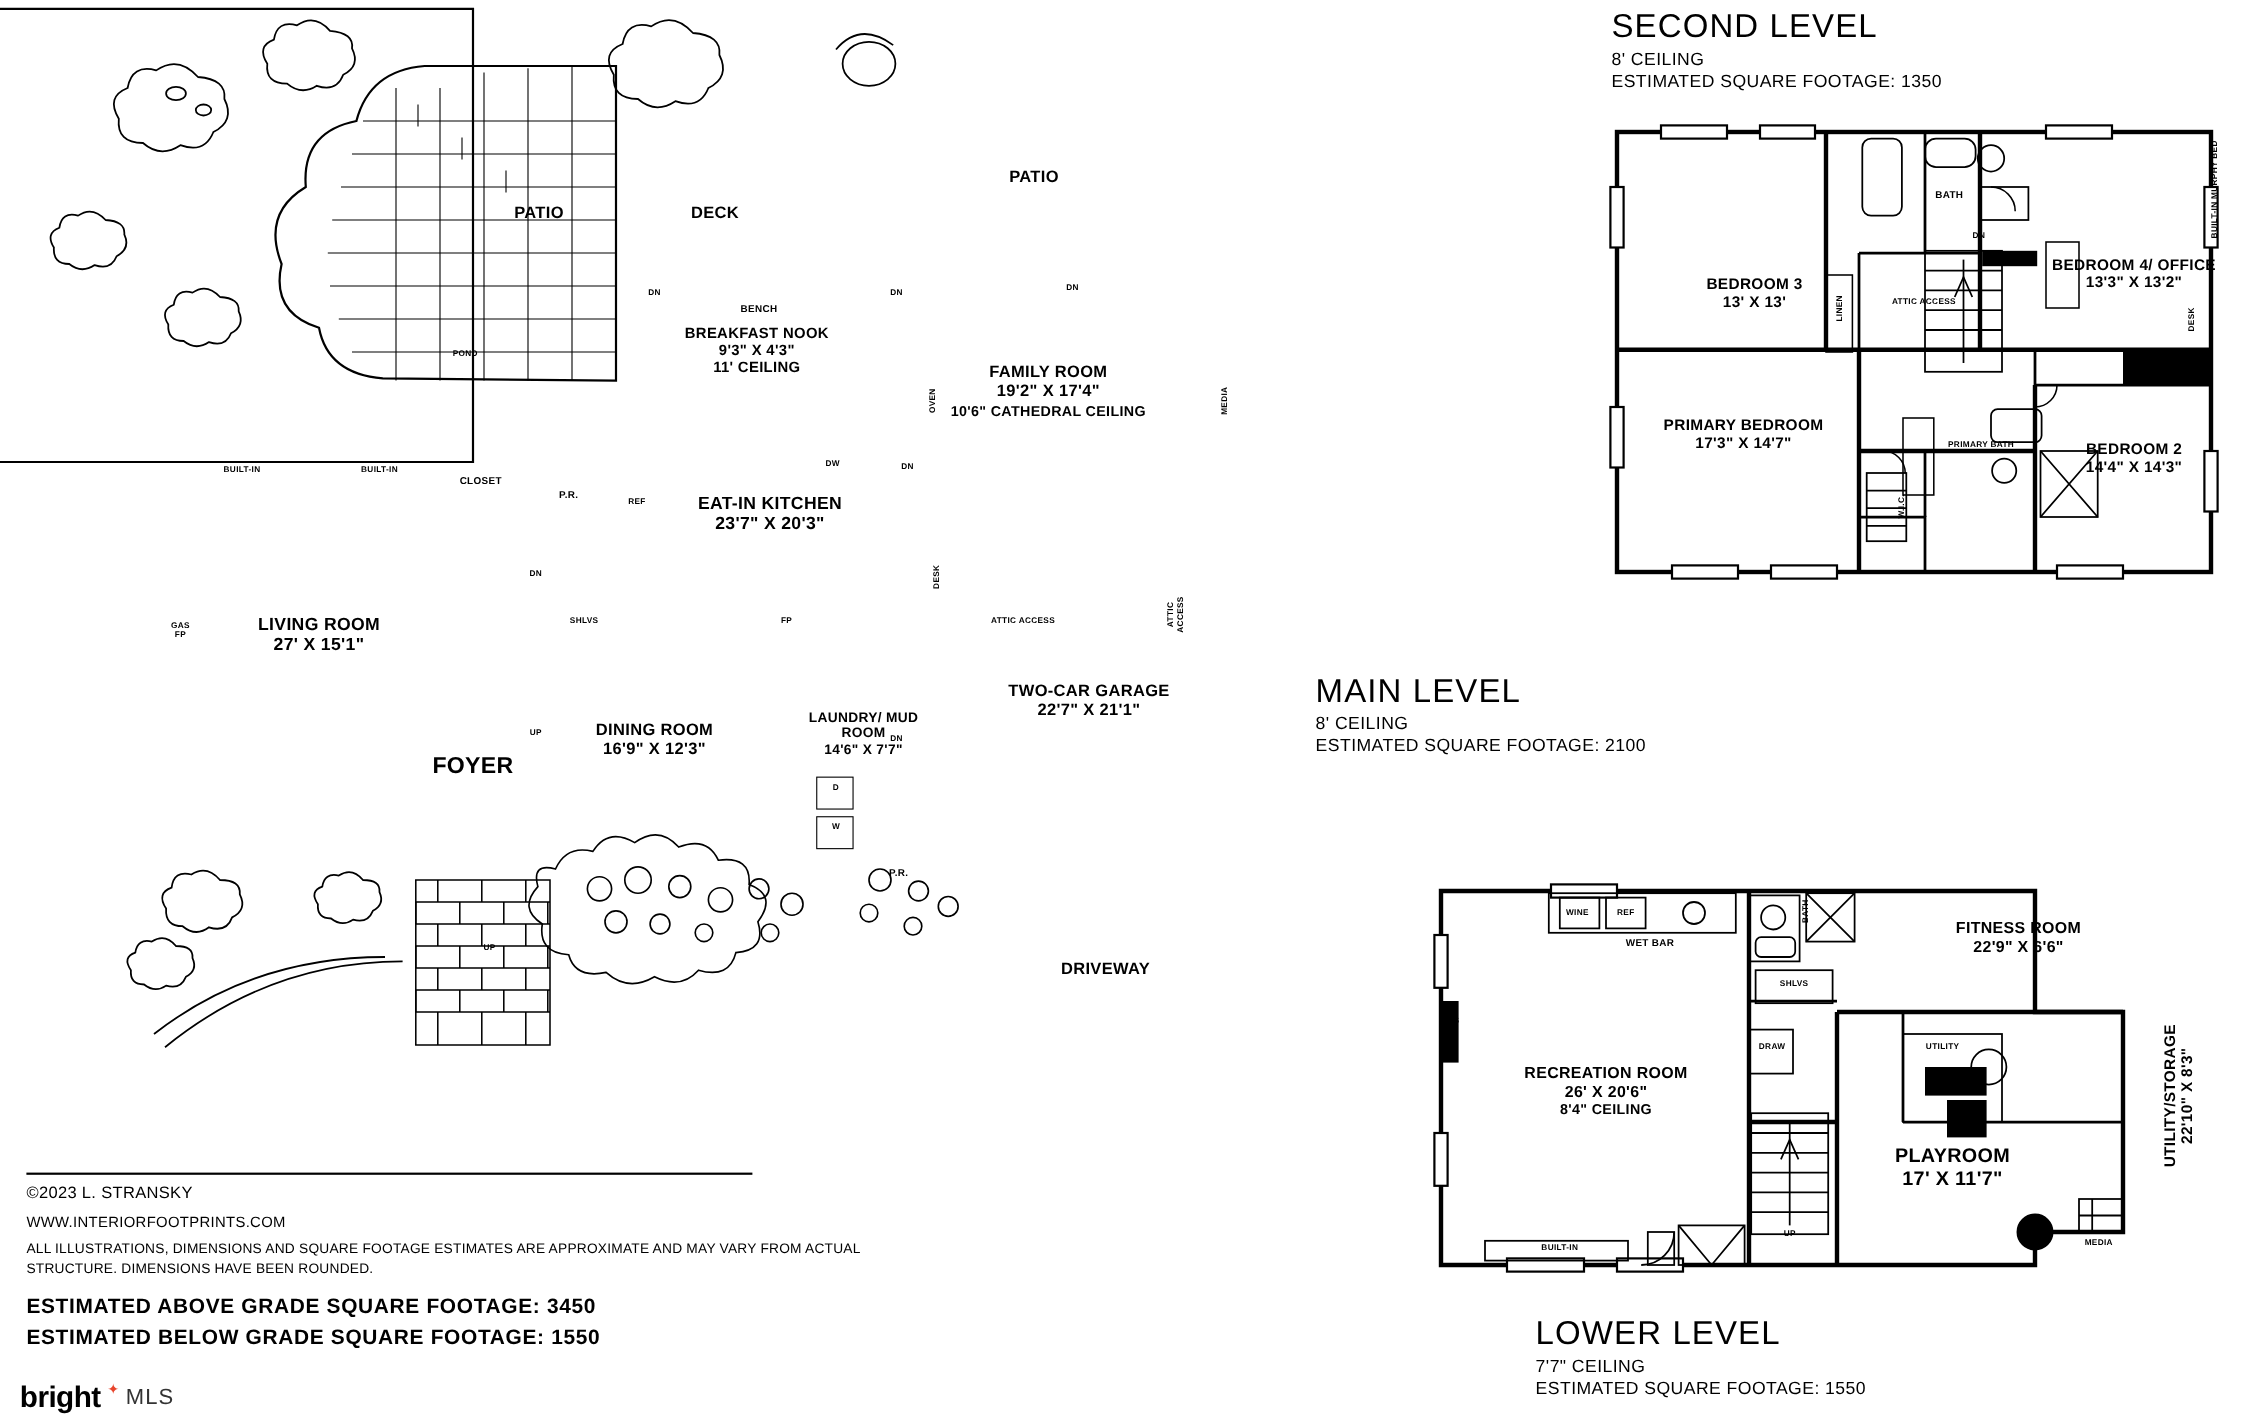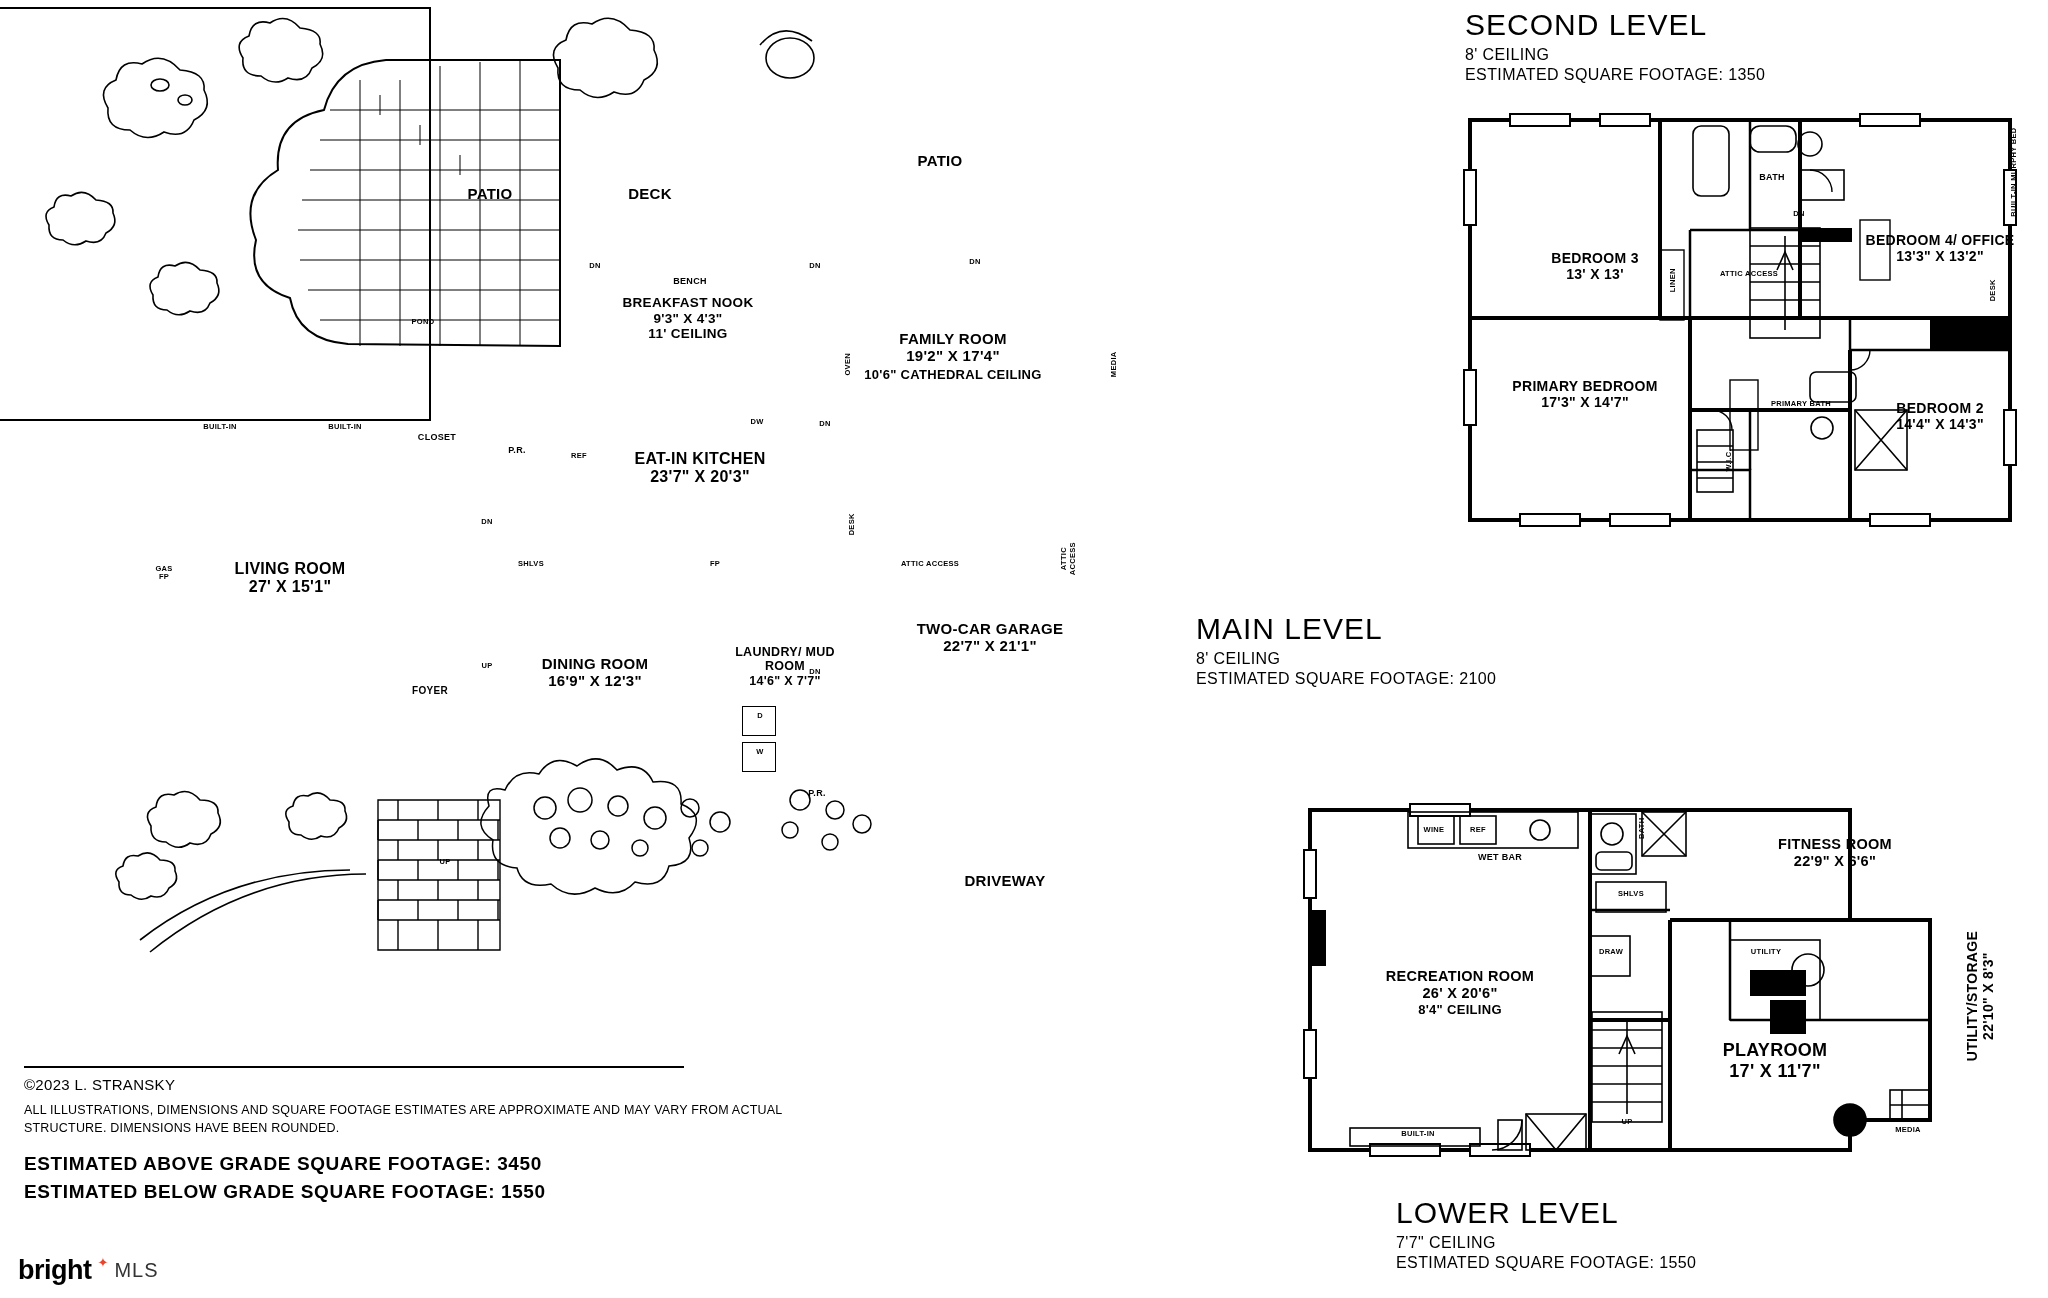--- a/index.html
+++ b/index.html
@@ -224,21 +224,21 @@
   </div>
 
   <div class="lbl" style="left:190px;top:560px;width:200px;font-size:16px;">
     <span>LIVING ROOM</span><br><span>27' X 15'1"</span>
   </div>
 
   <div class="lbl" style="left:500px;top:655px;width:190px;font-size:15px;">
     <span>DINING ROOM</span><br><span>16'9" X 12'3"</span>
   </div>
 
-  <div class="lbl" style="left:370px;top:685px;width:120px;font-size:10px;"><span>FOYER</span></div>
+  <div class="lbl" style="left:370px;top:685px;width:120px;font-size:21px;"><span>FOYER</span></div>
 
   <div class="lbl" style="left:730px;top:645px;width:110px;font-size:12.5px;">
     <span>LAUNDRY/ MUD ROOM</span><br><span>14'6" X 7'7"</span>
   </div>
 
   <div class="lbl" style="left:880px;top:620px;width:220px;font-size:15px;">
     <span>TWO-CAR GARAGE</span><br><span>22'7" X 21'1"</span>
   </div>
 
   <div class="lbl rm" style="left:920px;top:872px;width:170px;"><span>DRIVEWAY</span></div>
@@ -468,20 +468,21 @@
 
 <div class="hdr" style="left:1396px;top:1196px;">
   <div class="h1">LOWER LEVEL</div>
   <div class="h2">7'7" CEILING</div>
   <div class="h3">ESTIMATED SQUARE FOOTAGE: 1550</div>
 </div>
 
 <div class="footer" style="left:24px;top:1060px;width:820px;">
   <div class="f-rule"></div>
   <div class="f-sub">©2023 L. STRANSKY</div>
+  <div class="f-sub" style="font-size:13.5px;margin-top:10px;">WWW.INTERIORFOOTPRINTS.COM</div>
   <div class="f-small" style="width:770px;">ALL ILLUSTRATIONS, DIMENSIONS AND SQUARE FOOTAGE ESTIMATES ARE APPROXIMATE AND MAY VARY FROM ACTUAL STRUCTURE. DIMENSIONS HAVE BEEN ROUNDED.</div>
   <div class="f-big" style="margin-top:16px;">ESTIMATED ABOVE GRADE SQUARE FOOTAGE: 3450</div>
   <div class="f-big" style="margin-top:6px;">ESTIMATED BELOW GRADE SQUARE FOOTAGE: 1550</div>
 </div>
 
 <div class="brand">
   <span class="b1">bright</span>
   <span class="star">✦</span>
   <span class="b2">MLS</span>
 </div>

